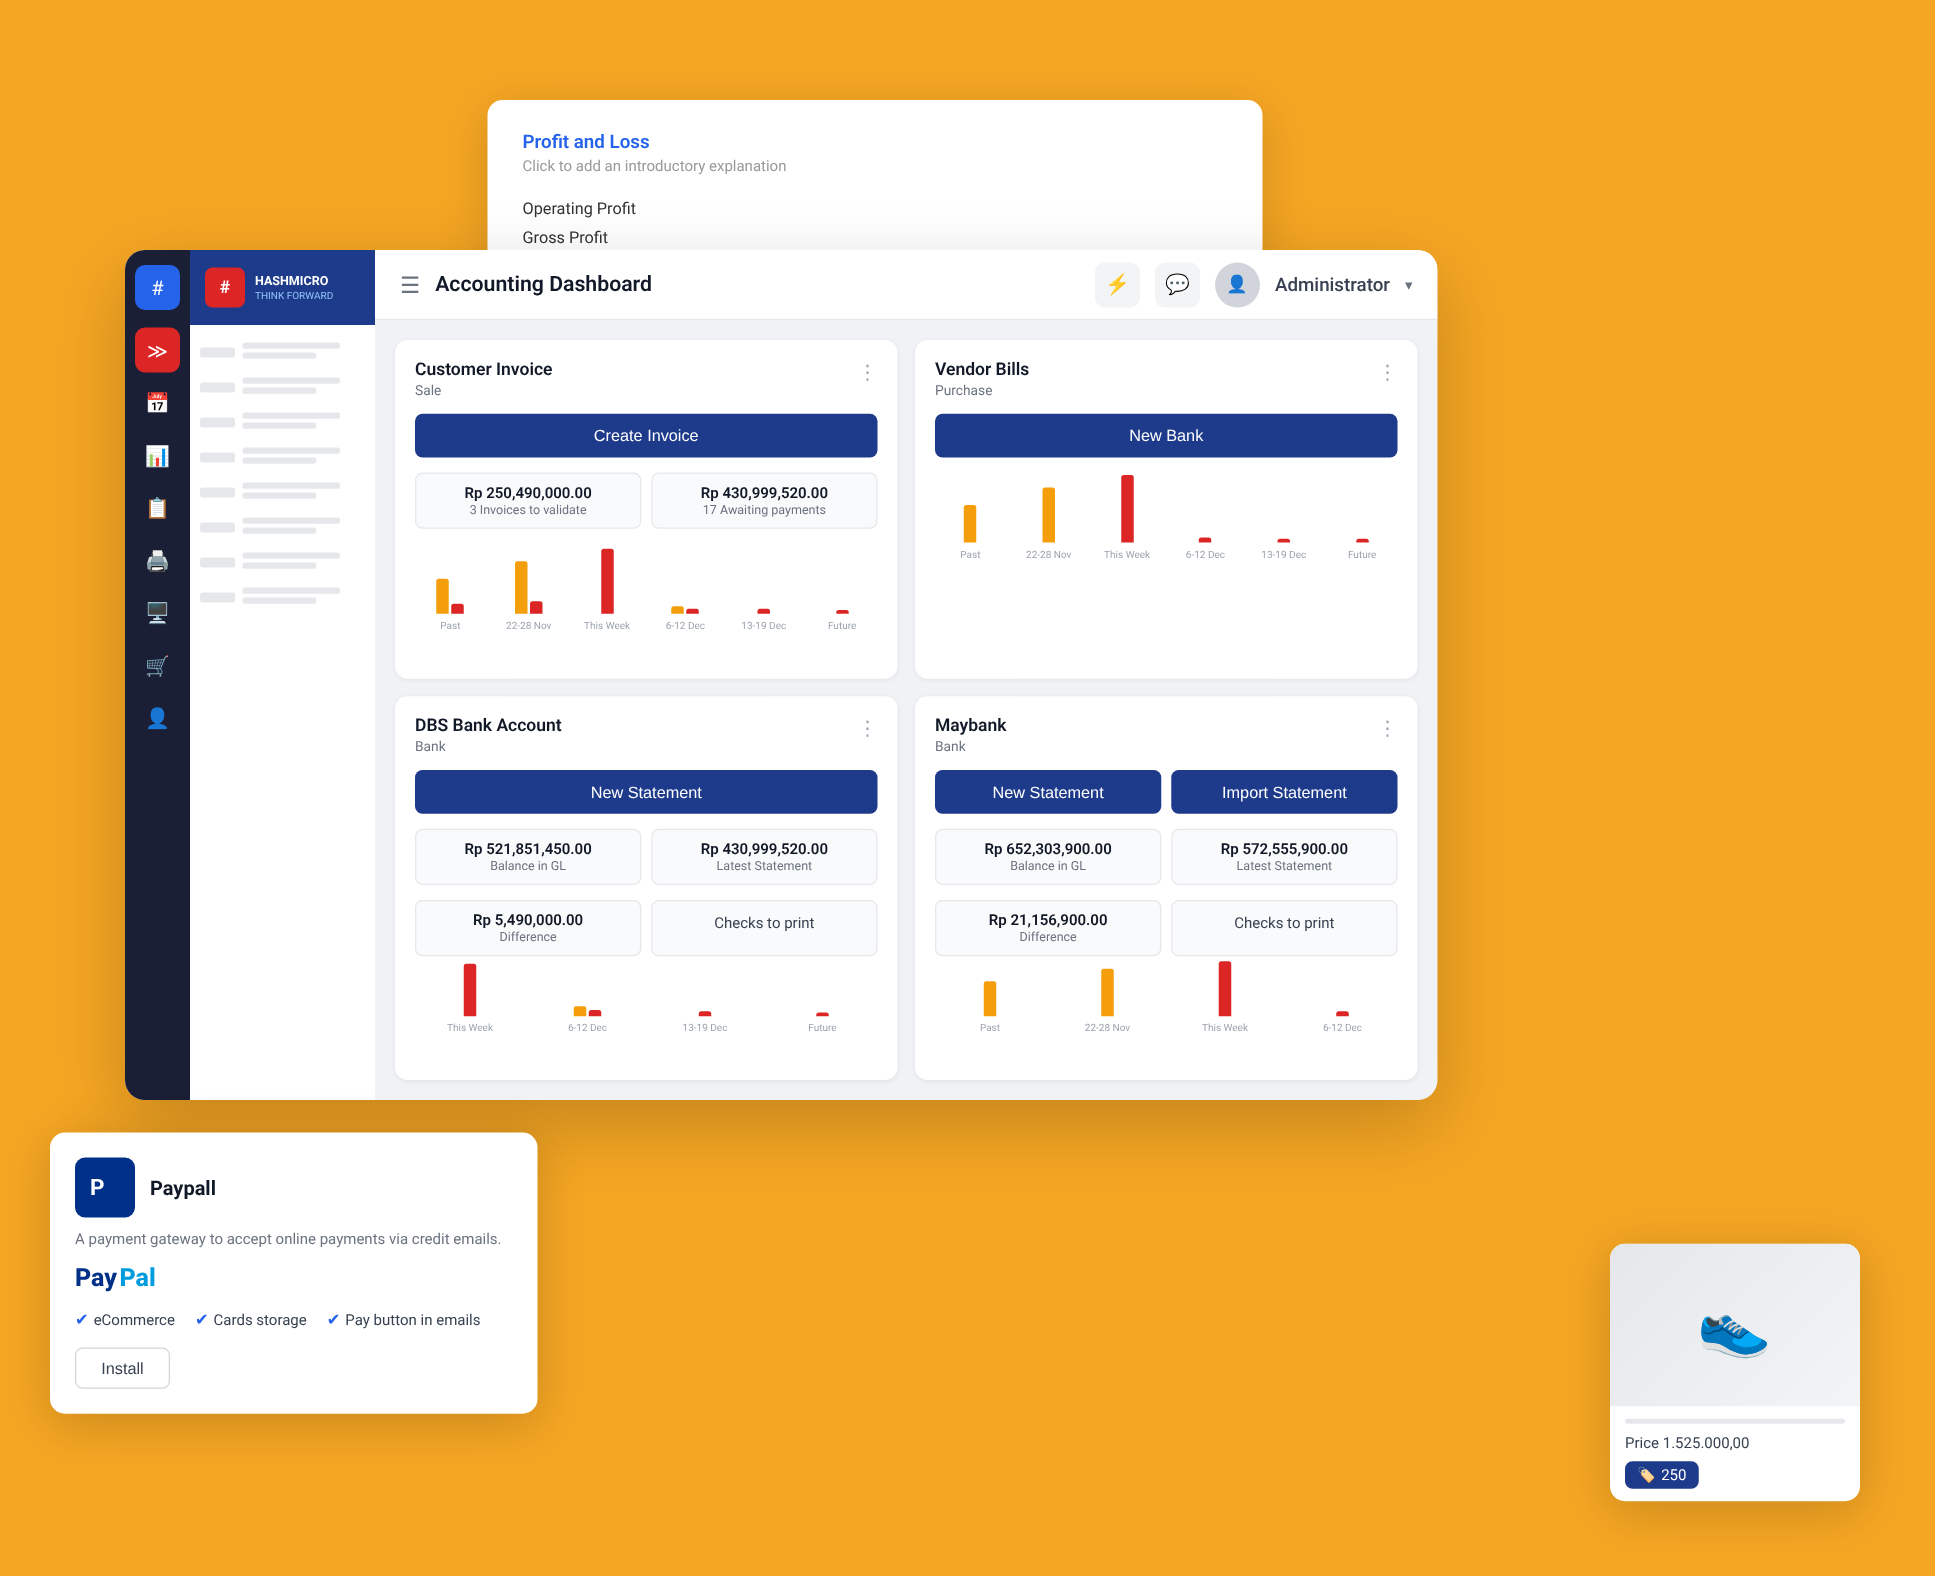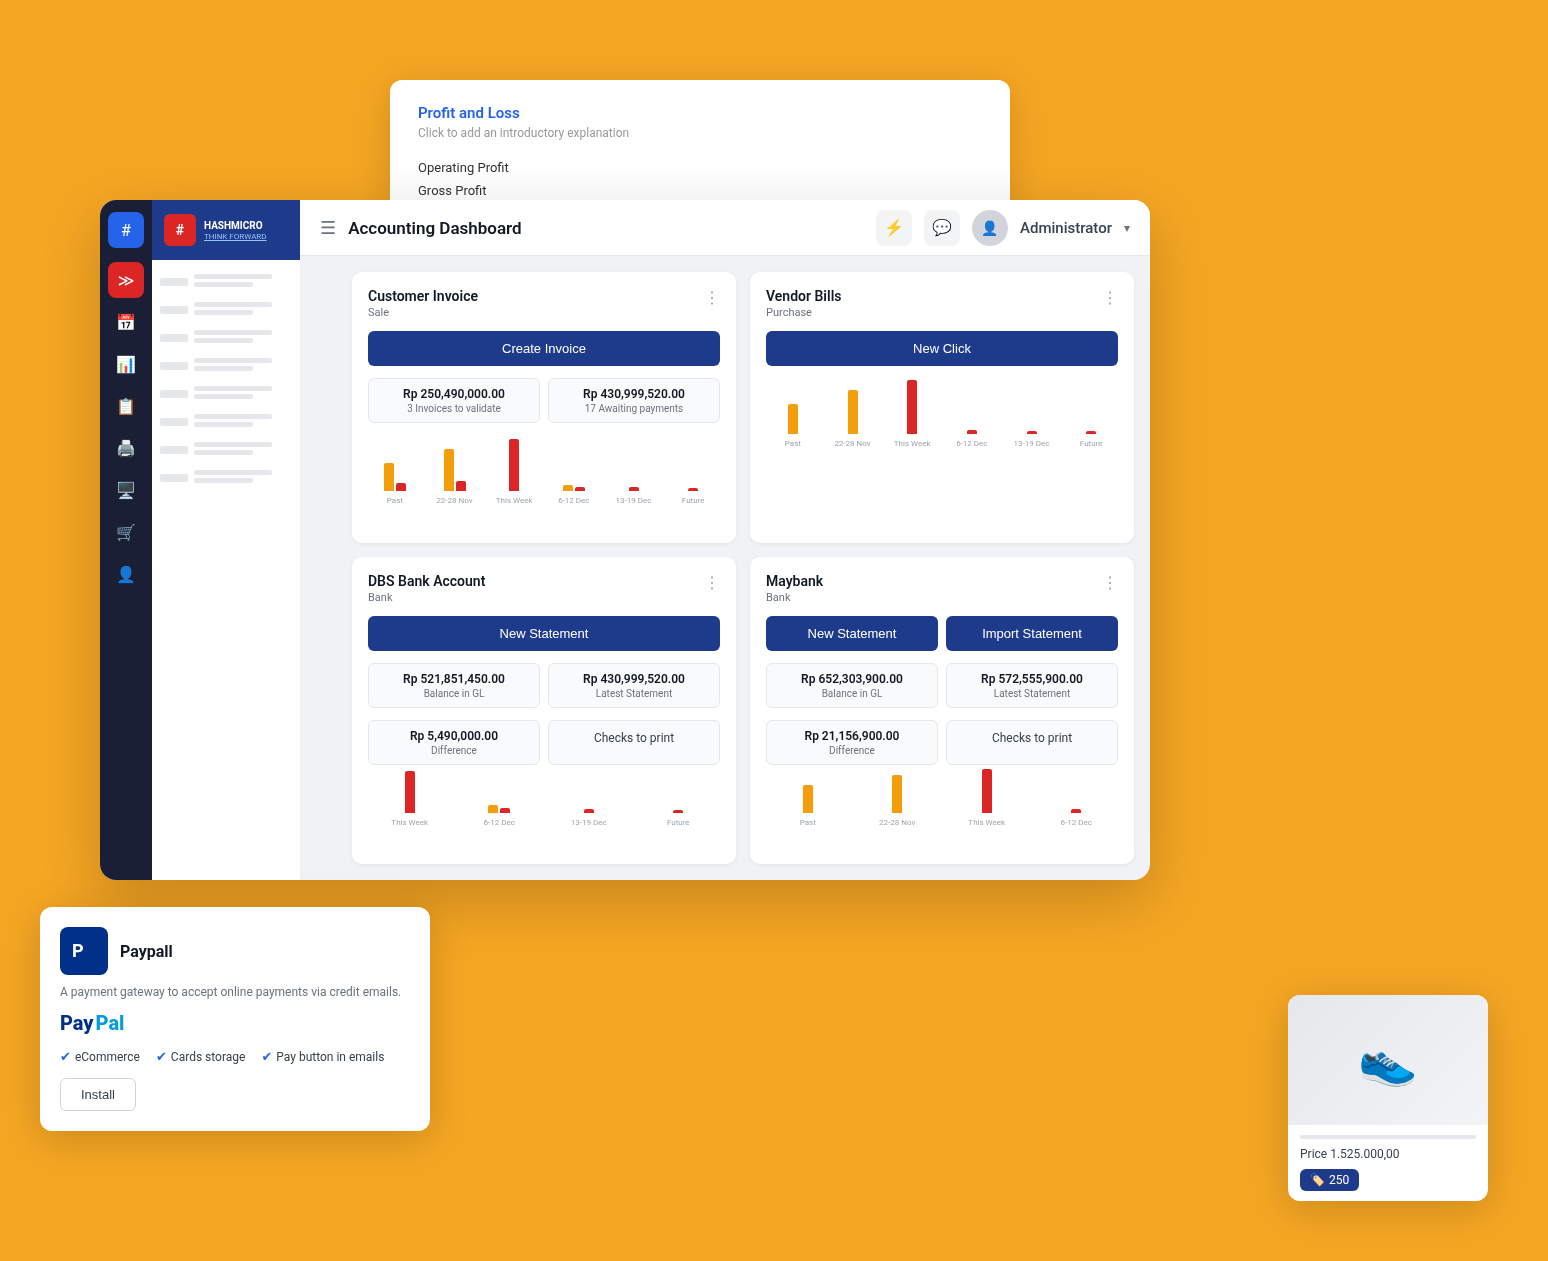--- a/index.html
+++ b/index.html
@@ -128,21 +128,20 @@
     }
     .nav-logo-text {
       color: white;
       font-size: 10px;
       font-weight: 700;
       line-height: 1.2;
     }
     .nav-logo-sub {
       color: #93c5fd;
       font-size: 8px;
-      text-decoration: underline;
     }
     .nav-items {
       padding: 8px 0;
     }
     .nav-item-row {
       display: flex;
       align-items: center;
       padding: 6px 8px;
       gap: 6px;
     }
@@ -229,21 +228,20 @@
     }
 
     
     .dashboard-content {
       flex: 1;
       padding: 16px;
       overflow-y: auto;
       display: grid;
       grid-template-columns: 1fr 1fr;
       gap: 14px;
-      margin-left: 36px;
     }
 
     
     .widget-card {
       background: white;
       border-radius: 10px;
       padding: 16px;
       box-shadow: 0 1px 4px rgba(0,0,0,0.06);
     }
     .widget-header {
@@ -644,21 +642,21 @@
       </div>
 
       <div class="widget-card">
         <div class="widget-header">
           <div>
             <div class="widget-title">Vendor Bills</div>
             <div class="widget-subtitle">Purchase</div>
           </div>
           <span class="widget-menu-icon">⋮</span>
         </div>
-        <button class="btn-primary">New Click</button>
+        <button class="btn-primary">New Bank</button>
         <div class="bar-chart">
           <div class="bar-group">
             <div class="bars">
                 <div class="bar orange" style="width:10px;height:30px;"></div>
               </div>
             <div class="bar-label">Past</div>
           </div>
           <div class="bar-group">
             <div class="bars">
                 <div class="bar orange" style="width:10px;height:44px;"></div>

